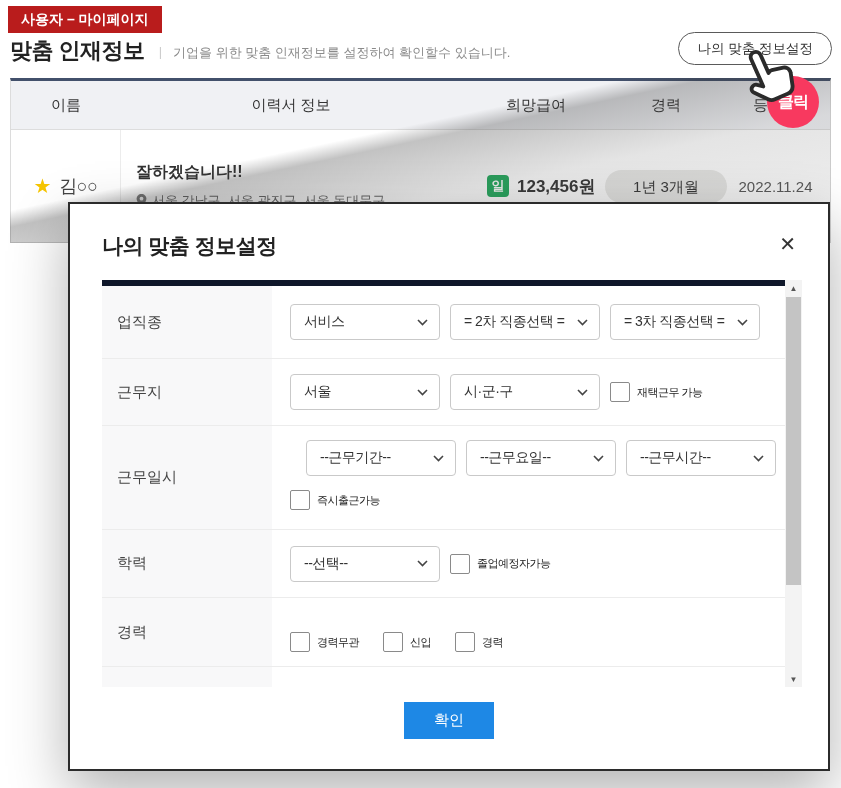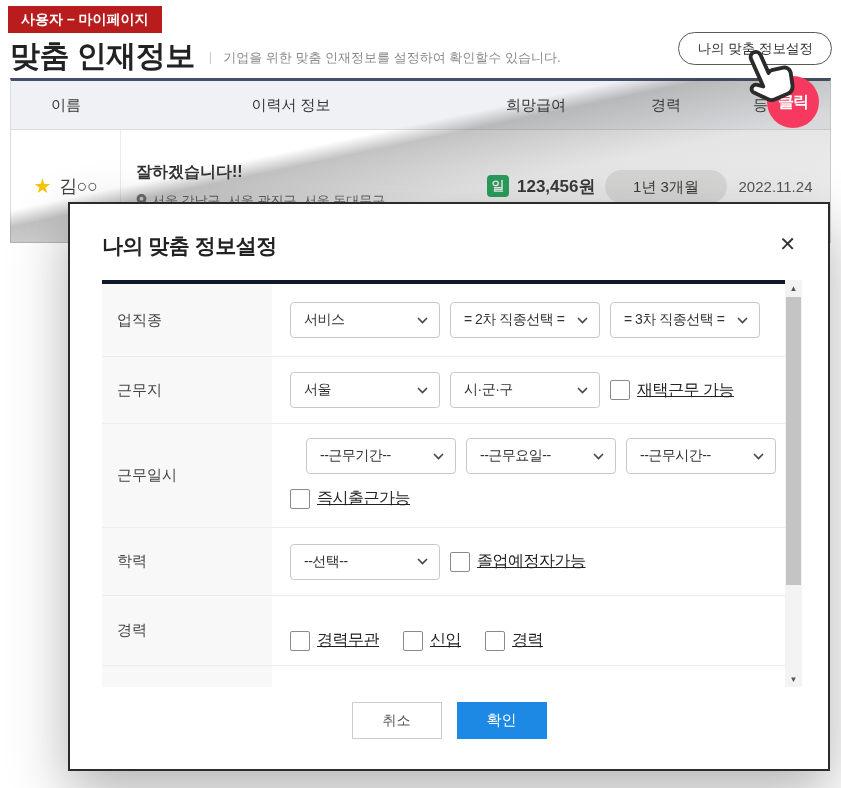--- a/index.html
+++ b/index.html
@@ -6,21 +6,21 @@
   html,body { width:841px; height:788px; }
   body { font-family:"Liberation Sans","DejaVu Sans",sans-serif; background:#fff; overflow:hidden; }
   .stage { position:relative; width:841px; height:788px; background:#fff; }
 
   
   .top-badge { position:absolute; left:8px; top:6px; height:27px; line-height:27px;
     background:#b91c1c; color:#fff; font-size:14px; font-weight:bold; padding:0 13px; }
 
   
   .title-row { position:absolute; left:10px; top:36px; display:flex; align-items:center; }
-  .page-title { font-size:30px; font-weight:bold; color:#222; letter-spacing:-0.5px; }
+  .page-title { font-size:22px; font-weight:bold; color:#222; letter-spacing:-0.5px; }
   .title-div { color:#ccc; font-size:13px; margin:0 11px 0 14px; }
   .page-desc { font-size:13px; color:#8a8a8a; padding-top:3px; }
 
   
   .settings-btn { position:absolute; right:9px; top:32px; height:33px; background:#fff;
     border:1.5px solid #5a5a5a; border-radius:17px; padding:0 18px; font-size:13.5px;
     color:#333; display:flex; align-items:center; z-index:5; cursor:pointer; }
 
   
   .talent-table { position:absolute; left:10px; top:78px; width:821px; height:165px;
@@ -63,33 +63,33 @@
   
   .modal { position:absolute; left:68px; top:202px; width:762px; height:569px; background:#fff;
     border:2px solid #2b2b2b; box-shadow:0 22px 55px rgba(0,0,0,0.30); z-index:10; }
   .modal-head { display:flex; justify-content:space-between; align-items:flex-start;
     padding:28px 30px 0 32px; }
   .modal-title { font-size:21px; font-weight:bold; color:#222; letter-spacing:-0.5px; }
   .modal-close { font-size:20px; color:#333; cursor:pointer; line-height:1; padding:2px; }
 
   .modal-scroll { position:absolute; left:32px; top:76px; width:700px; height:407px;
     overflow:hidden; }
-  .form-table { width:683px; border-top:4px solid #0f172a; }
+  .form-table { width:683px; border-top:6px solid #0f172a; }
   .form-row { display:flex; border-bottom:1px solid #ececec; }
   .form-label { width:170px; background:#f8f8f9; padding-left:15px; display:flex;
     align-items:center; font-size:15px; color:#444; flex-shrink:0; }
   .form-content { flex:1; padding:14px 0 14px 18px; display:flex; align-items:center; gap:10px; }
   .form-content.col { flex-direction:column; align-items:flex-start; gap:14px; }
   .sel-line { display:flex; gap:10px;margin-left:16px; }
   .selectbox { width:150px; height:36px; border:1px solid #c9c9c9; border-radius:4px;
     background:#fff; display:flex; align-items:center; justify-content:space-between;
     padding:0 11px 0 13px; font-size:14px; color:#333; cursor:pointer; letter-spacing:-0.5px; }
   .chev { flex-shrink:0; margin-left:6px; }
-  .check-item, .radio-item { display:flex; align-items:center; gap:7px; font-size:16px;
-    color:#222; cursor:pointer; letter-spacing:-0.5px;text-decoration:underline; }
+  .check-item, .radio-item { display:flex; align-items:center; gap:7px; font-size:11px;
+    color:#222; cursor:pointer; letter-spacing:-0.5px; }
   .cbox { width:20px; height:20px; border:1.5px solid #8a8a8a; border-radius:2px; background:#fff; }
   .rdot { width:20px; height:20px; border:1.5px solid #8a8a8a; border-radius:50%; background:#fff; }
   .opt-group { display:flex; gap:24px; align-items:flex-start;margin-top:20px; }
 
   
   .sb { position:absolute; right:0; top:0; width:17px; height:407px; background:#f3f3f3; }
   .sb-arrow { position:absolute; left:0; width:17px; height:16px; display:flex;
     align-items:center; justify-content:center; font-size:8px; color:#555; }
   .sb-up { top:0; } .sb-down { bottom:0; }
   .sb-thumb { position:absolute; left:1px; right:1px; top:17px; height:288px; background:#c4c4c4; }
@@ -301,18 +301,17 @@
       </div>
 
       <div class="sb">
         <div class="sb-arrow sb-up">▲</div>
         <div class="sb-thumb"></div>
         <div class="sb-arrow sb-down">▼</div>
       </div>
     </div>
 
     <div class="modal-foot">
-      <button class="btn btn-cancel">취소</button>
       <button class="btn btn-ok">확인</button>
     </div>
   </div>
 
 </div>
 
 </body></html>

